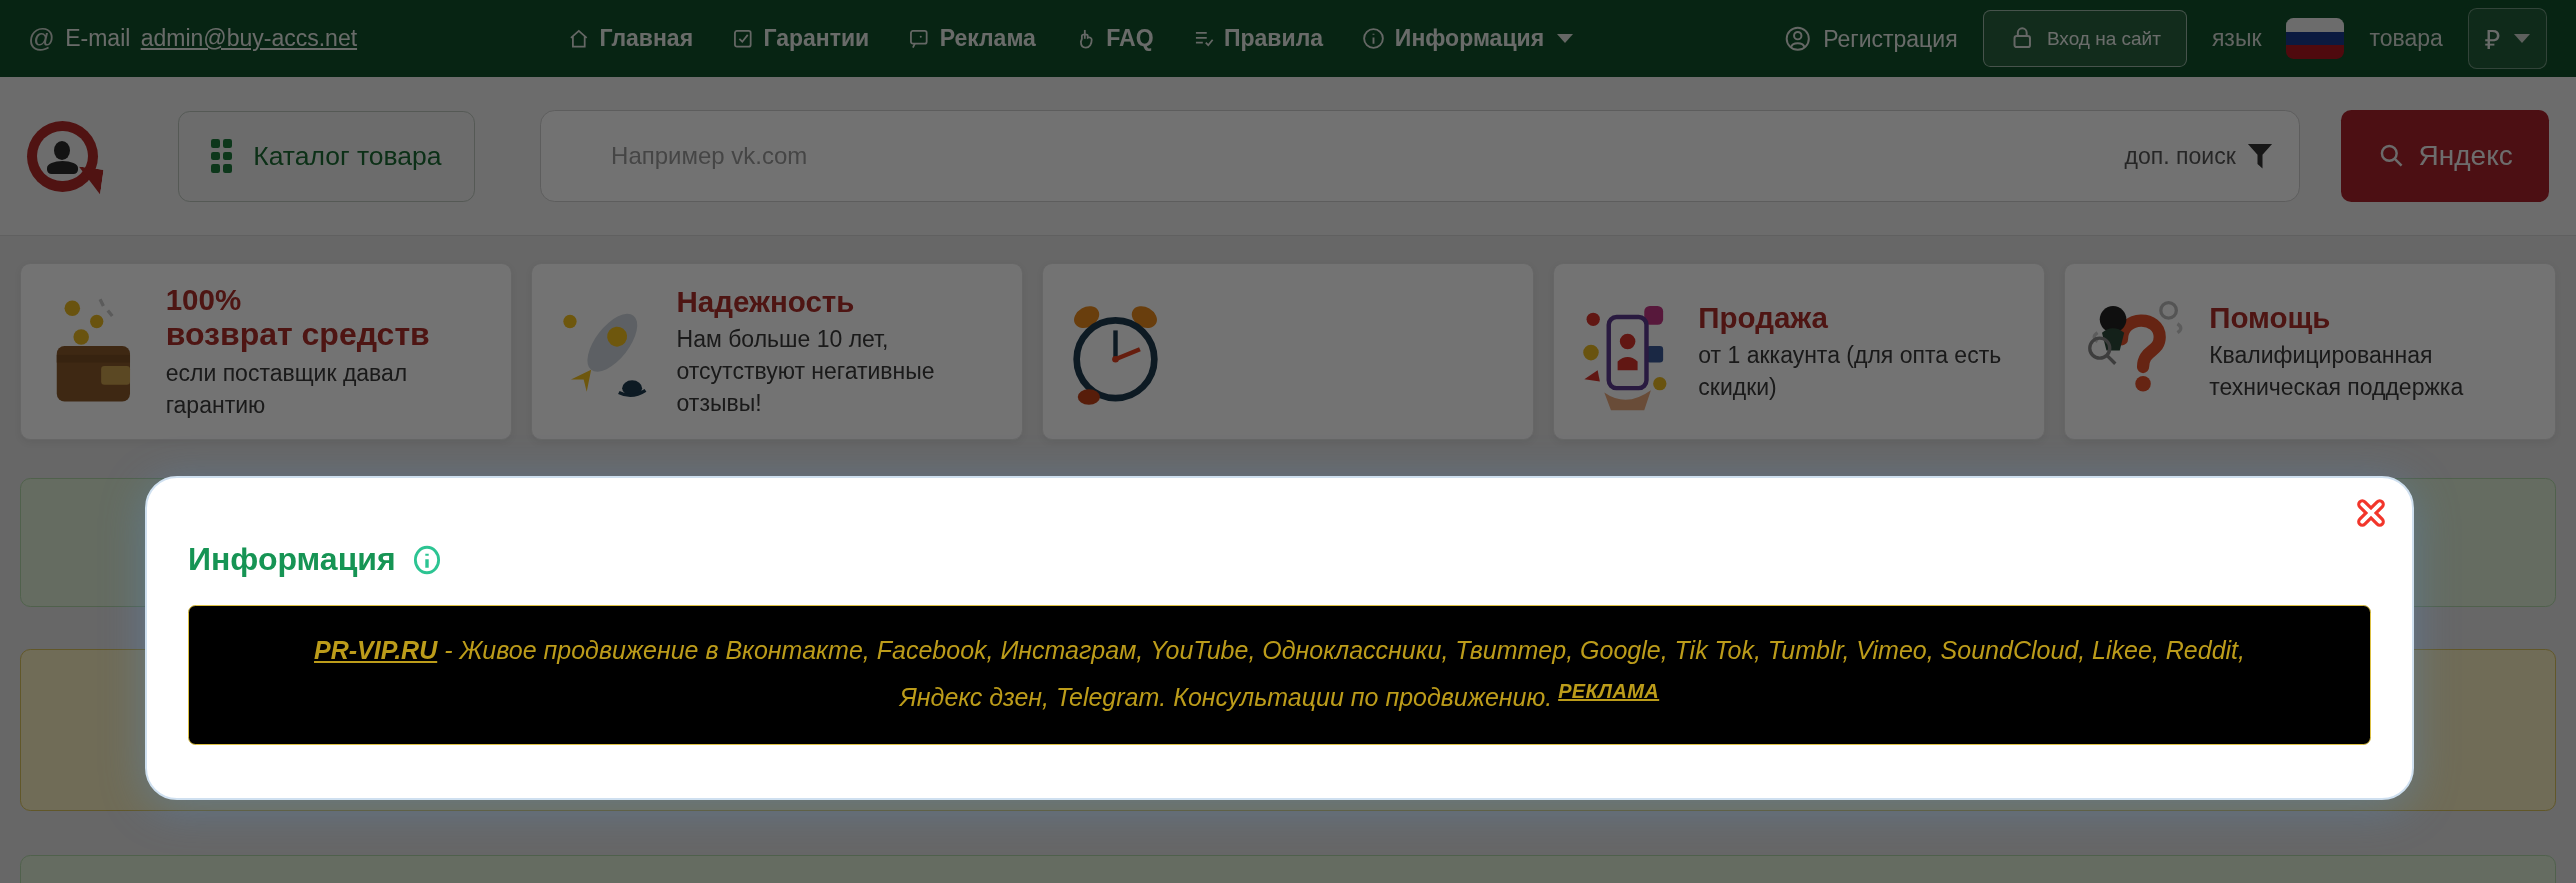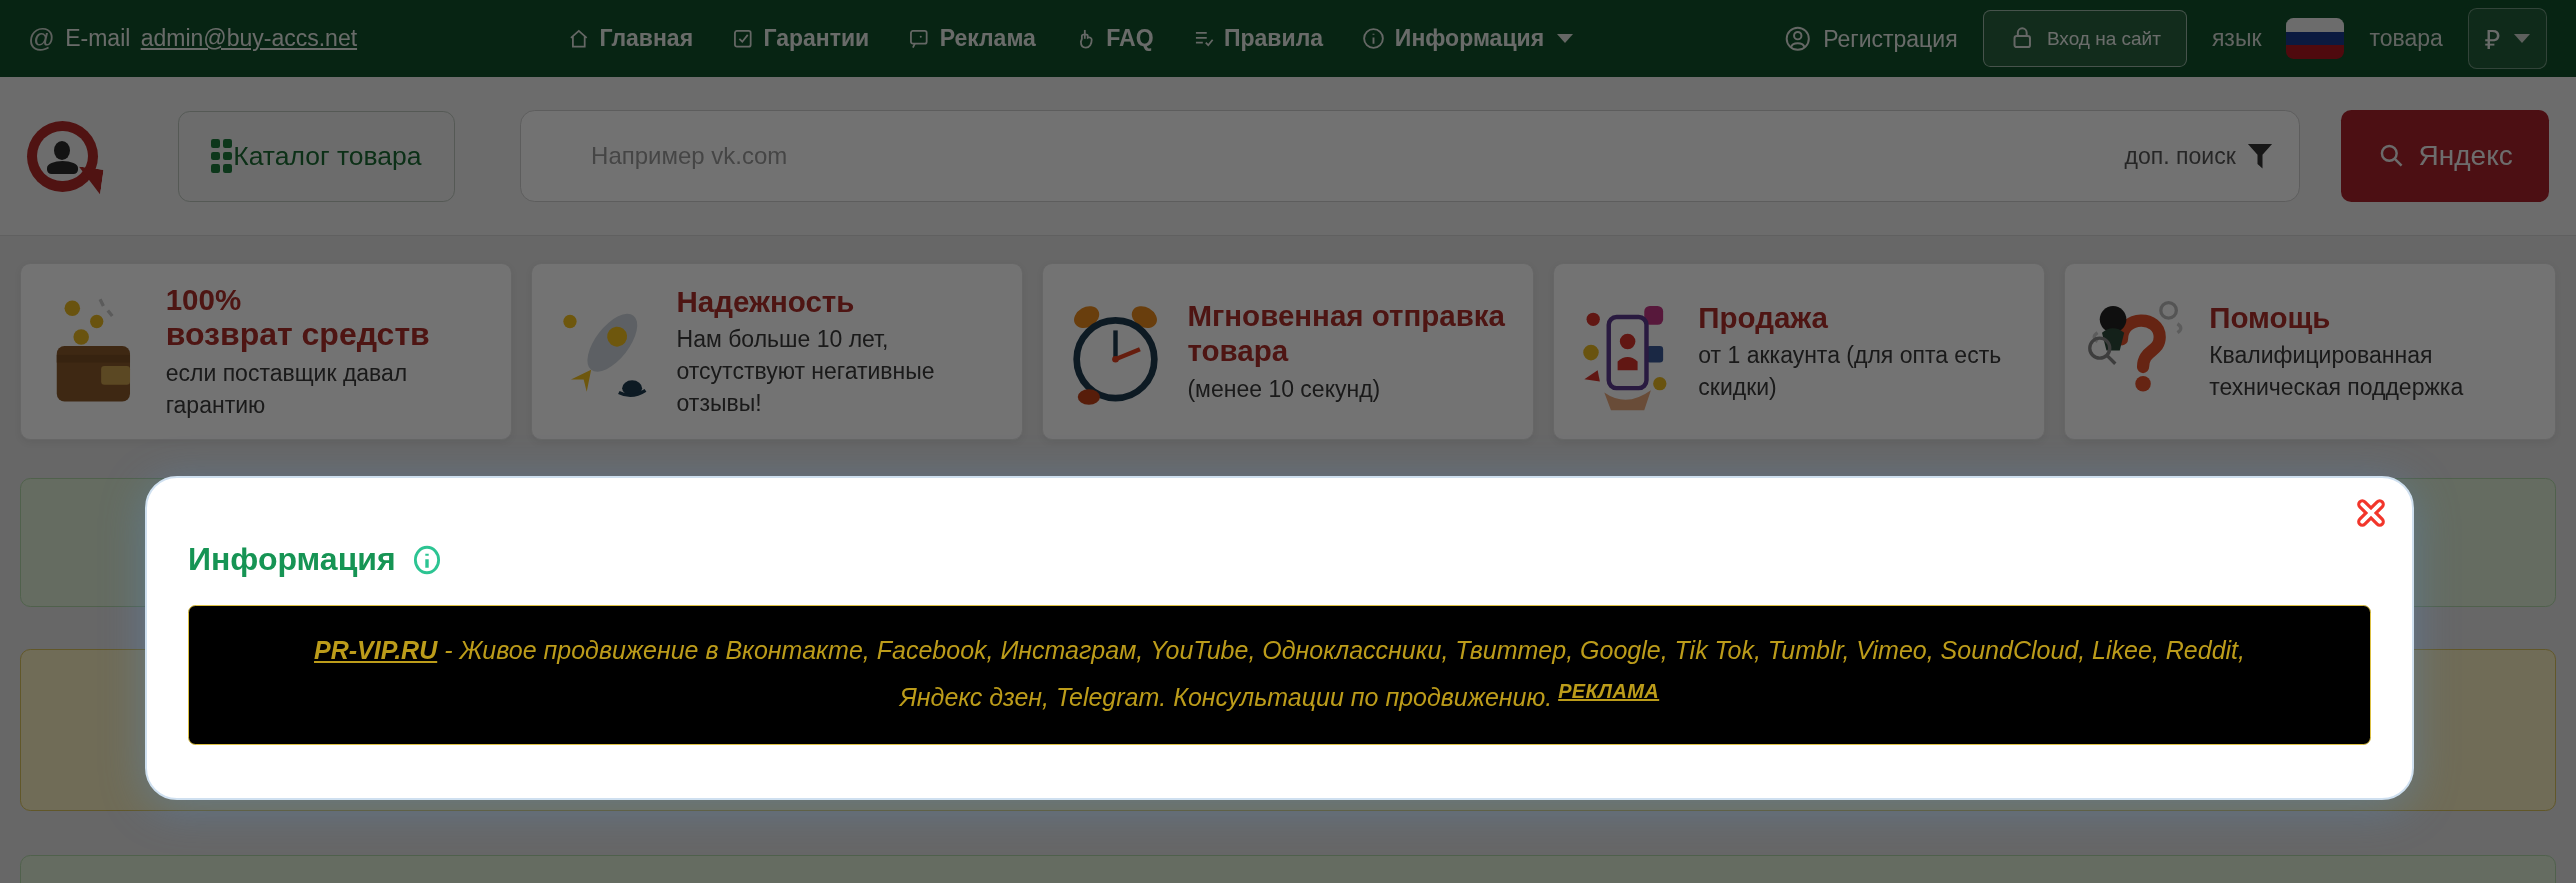--- a/index.html
+++ b/index.html
@@ -37,21 +37,21 @@
   .logo { display:flex; align-items:center; gap:31px; }
   .logo-bubble { position:relative; width:71px; height:71px; background:#b22a28; border-radius:50%; flex:none; }
   .logo-bubble:after { content:""; position:absolute; right:-4.4px; bottom:-1.5px; width:25px; height:25px;
                        background:#b22a28; clip-path:polygon(0 0,100% 100%,100% 0); transform:rotate(8deg); }
   .logo-bubble .inner { position:absolute; inset:10.3px; background:#f2f2f2; border-radius:50%; }
   .logo-bubble .head { position:absolute; left:27px; top:20.6px; width:16px; height:19px; background:#2c2c2c; border-radius:50%; }
   .logo-bubble .body { position:absolute; left:20px; top:40px; width:31px; height:13.3px; background:#2c2c2c;
                        border-radius:50% 50% 4.4px 4.4px; }
   .brand-title { font-size:41px; font-weight:bold; letter-spacing:2.2px; color:#2e2e2e; }
   .brand-sub { font-size:24px; font-weight:bold; letter-spacing:0.7px; color:#2e2e2e; margin-top:7.4px; }
-  .catalog-btn { margin-left:80px; display:flex; align-items:center; gap:1px; border:1.5px solid #bcc6bd;
+  .catalog-btn { margin-left:80px; display:flex; align-items:center; gap:21px; border:1.5px solid #bcc6bd;
                  border-radius:11.8px; padding:0 32px; height:91px; cursor:pointer; background:transparent; }
   .grid-icon { display:grid; grid-template-columns:8.8px 8.8px; grid-auto-rows:8.8px; gap:3.7px; }
   .grid-icon i { background:#1d7a3c; border-radius:2.2px; }
   .catalog-btn span { font-size:26.5px; color:#1b6b33; }
   .searchbar { flex:1; margin-left:65px; height:92px; background:#fdfdfd; border:1.5px solid #cfcfcf;
                border-radius:14.7px; display:flex; align-items:center; padding:0 26.5px; }
   .search-input { flex:1; border:none; outline:none; background:transparent; font-size:24px; color:#444;
                   font-family:"Liberation Sans", sans-serif;margin-left:44px; }
   .search-input::placeholder { color:#9a9a9a; }
   .adv-search { display:flex; align-items:center; gap:11.8px; color:#555; font-size:23px; cursor:pointer; white-space:nowrap; }
@@ -251,24 +251,20 @@
     <div class="card">
       <svg class="illus" viewBox="0 0 100 110">
         <ellipse cx="24" cy="24" rx="12" ry="9" fill="#e8891d" transform="rotate(-30 24 24)"></ellipse>
         <ellipse cx="76" cy="24" rx="12" ry="9" fill="#e8891d" transform="rotate(30 76 24)"></ellipse>
         <circle cx="50" cy="62" r="35" fill="#ffffff" stroke="#1d3a4f" stroke-width="6"></circle>
         <path d="M50 62V36" stroke="#1d3a4f" stroke-width="4"></path>
         <path d="M50 62l22-9" stroke="#e2401f" stroke-width="4"></path>
         <circle cx="50" cy="62" r="3" fill="#e2401f"></circle>
         <ellipse cx="26" cy="96" rx="10" ry="7" fill="#c24018"></ellipse>
       </svg>
-      <div>
-        <div class="card-title">Мгновенная отправка товара</div>
-        <div class="card-text">(менее 10 секунд)</div>
-      </div>
     </div>
     <div class="card">
       <svg class="illus" viewBox="0 0 100 110">
         <circle cx="20" cy="26" r="6" fill="#d8332a"></circle>
         <rect x="66" y="14" width="17" height="17" rx="5" fill="#c13584"></rect>
         <circle cx="18" cy="56" r="7" fill="#e8b923"></circle>
         <rect x="68" y="50" width="15" height="15" rx="3" fill="#3b5998"></rect>
         <path d="M12 80l12-8 2 10z" fill="#d8332a"></path>
         <rect x="34" y="24" width="34" height="64" rx="7" fill="#ffffff" stroke="#5c3a8e" stroke-width="4"></rect>
         <circle cx="51" cy="46" r="7" fill="#d8332a"></circle>

